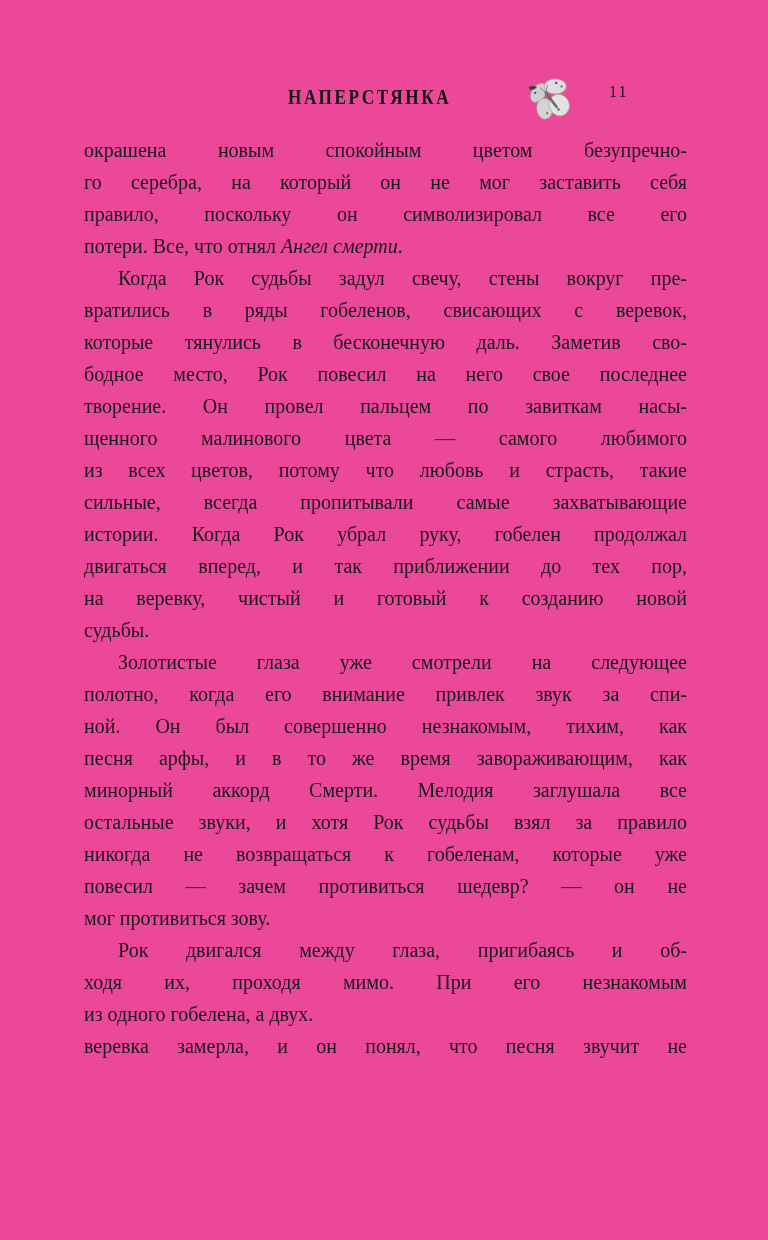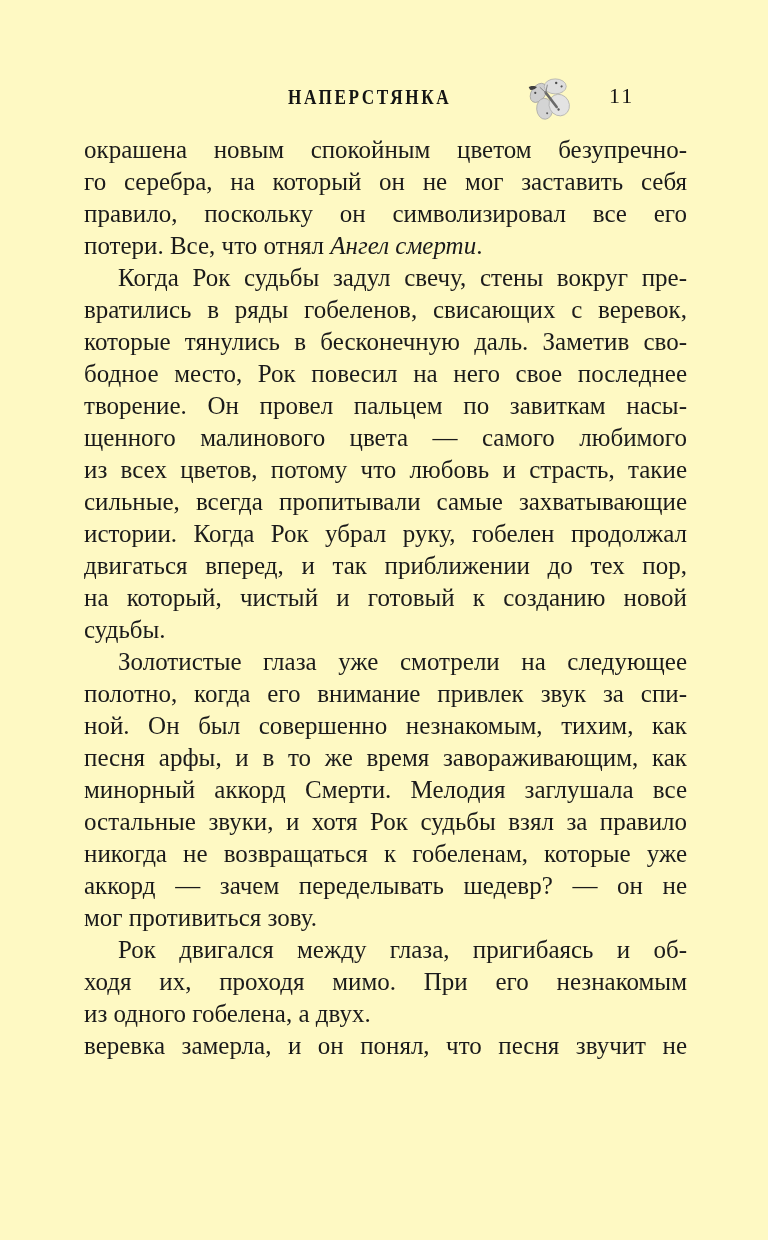--- a/index.html
+++ b/index.html
@@ -4,21 +4,21 @@
 <style>
   html, body {
     margin: 0;
     padding: 0;
     background: #ffffff;
   }
   #page {
     position: relative;
     width: 768px;
     height: 1240px;
-    background: #fef9c3;
+    background: #ec4899;
     overflow: hidden;
     font-family: "Liberation Serif", "DejaVu Serif", serif;
     color: #1b1b1b;
   }
   
   #running-title {
     position: absolute;
     left: 288px;
     top: 86px;
     font-size: 20px;
@@ -33,31 +33,31 @@
     position: absolute;
     left: 528px;
     top: 75px;
     width: 48px;
     height: 48px;
   }
   #page-number {
     position: absolute;
     left: 609px;
     top: 83px;
-    font-size: 22px;
+    font-size: 16px;
     letter-spacing: 2px;
     color: #141414;
   }
   
   #body-text {
     position: absolute;
     left: 84px;
     top: 134px;
     width: 603px;
-    font-size: 25px;
+    font-size: 20px;
     line-height: 32px;
     color: #1b1b1b;
   }
   .paragraph { margin: 0; padding: 0; }
   .line {
     height: 32px;
     text-align: justify;
     text-align-last: justify;
     white-space: normal;
   }
@@ -117,32 +117,32 @@
         <div class="line indent">Когда Рок судьбы задул свечу, стены вокруг пре-</div>
         <div class="line">вратились в ряды гобеленов, свисающих с веревок,</div>
         <div class="line">которые тянулись в бесконечную даль. Заметив сво-</div>
         <div class="line">бодное место, Рок повесил на него свое последнее</div>
         <div class="line">творение. Он провел пальцем по завиткам насы-</div>
         <div class="line">щенного малинового цвета — самого любимого</div>
         <div class="line">из всех цветов, потому что любовь и страсть, такие</div>
         <div class="line">сильные, всегда пропитывали самые захватывающие</div>
         <div class="line">истории. Когда Рок убрал руку, гобелен продолжал</div>
         <div class="line">двигаться вперед, и так приближении до тех пор,</div>
-        <div class="line">на который, чистый и готовый к созданию новой</div>
+        <div class="line">на веревку, чистый и готовый к созданию новой</div>
         <div class="line last">судьбы.</div>
       </div>
       <div class="paragraph">
         <div class="line indent">Золотистые глаза уже смотрели на следующее</div>
         <div class="line">полотно, когда его внимание привлек звук за спи-</div>
         <div class="line">ной. Он был совершенно незнакомым, тихим, как</div>
         <div class="line">песня арфы, и в то же время завораживающим, как</div>
         <div class="line">минорный аккорд Смерти. Мелодия заглушала все</div>
         <div class="line">остальные звуки, и хотя Рок судьбы взял за правило</div>
         <div class="line">никогда не возвращаться к гобеленам, которые уже</div>
-        <div class="line">аккорд — зачем переделывать шедевр? — он не</div>
+        <div class="line">повесил — зачем противиться шедевр? — он не</div>
         <div class="line last">мог противиться зову.</div>
       </div>
       <div class="paragraph">
         <div class="line indent">Рок двигался между глаза, пригибаясь и об-</div>
         <div class="line">ходя их, проходя мимо. При его незнакомым</div>
         <div class="line last">из одного гобелена, а двух.</div>
         <div class="line">веревка замерла, и он понял, что песня звучит не</div>
       </div>
     </div>
 

